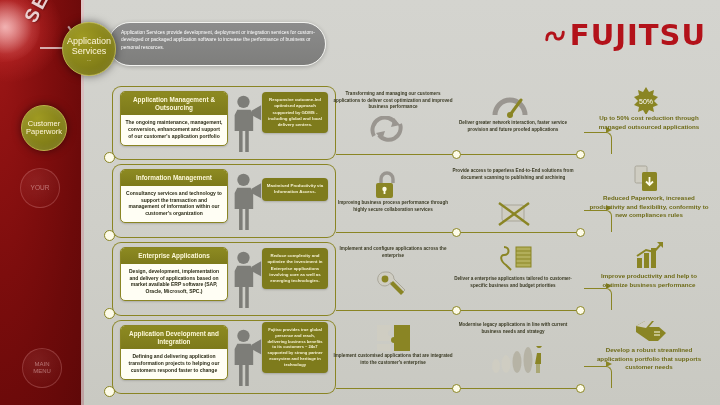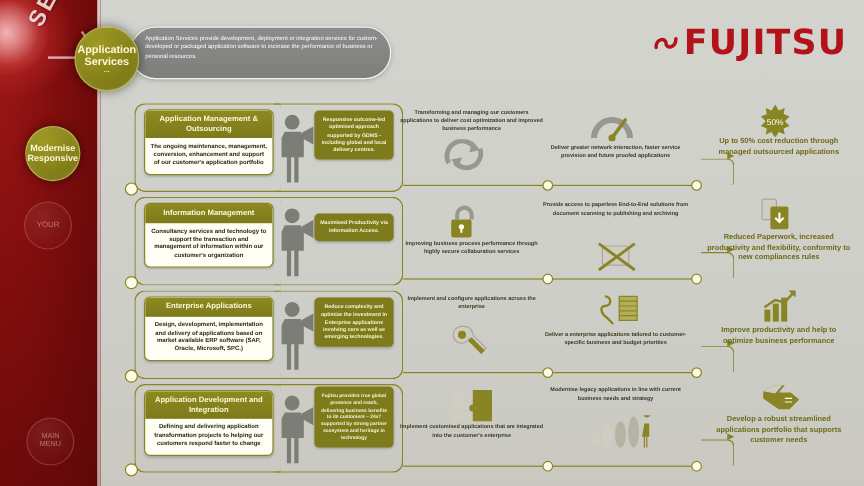--- a/index.html
+++ b/index.html
@@ -39,21 +39,21 @@
     position: absolute; left: 20px; top: 16px;
     transform: rotate(-62deg); transform-origin: left top;
     font-size: 19px; letter-spacing: 2.5px; font-weight: bold;
     color: #f0dede; white-space: nowrap; opacity: .92;
     text-shadow: 0 1px 2px rgba(0,0,0,.45);
   }
   .side-badge {
     position: absolute; border-radius: 50%;
     display: flex; align-items: center; justify-content: center;
     text-align: center; line-height: 1.12;
-    color: #fff6dd; font-weight: bold;
+    color: #fff6dd; font-weight: normal;
   }
   .side-badge.active {
     background: radial-gradient(circle at 35% 28%, #9f9a22 0%, #868219 55%, #6d6a12 100%);
     border: 1px solid #b9b44a;
     box-shadow: 0 0 9px rgba(0,0,0,.5), inset 0 0 8px rgba(255,255,255,.12);
   }
   .side-badge.dim {
     background: radial-gradient(circle at 40% 30%, rgba(255,190,190,.10), rgba(120,20,20,.02));
     border: 1px solid rgba(255,190,190,.22);
     color: rgba(255,220,220,.45);
@@ -189,22 +189,22 @@
   <div class="side-badge active" id="badge-application-services">
     <div>
       <span>Application</span><br>
       <span>Services</span>
       <span class="badge-sub">...</span>
     </div>
   </div>
 
   <div class="side-badge active" id="badge-customer-relevance">
     <div>
-      <span>Modernise</span><br>
-      <span>Responsive</span>
+      <span>Customer</span><br>
+      <span>Paperwork</span>
     </div>
   </div>
 
   <div class="side-badge dim" id="badge-your">
     <span>YOUR</span>
   </div>
 
   <div class="side-badge dim" id="badge-main-menu">
     <div>
       <span>MAIN</span><br>

